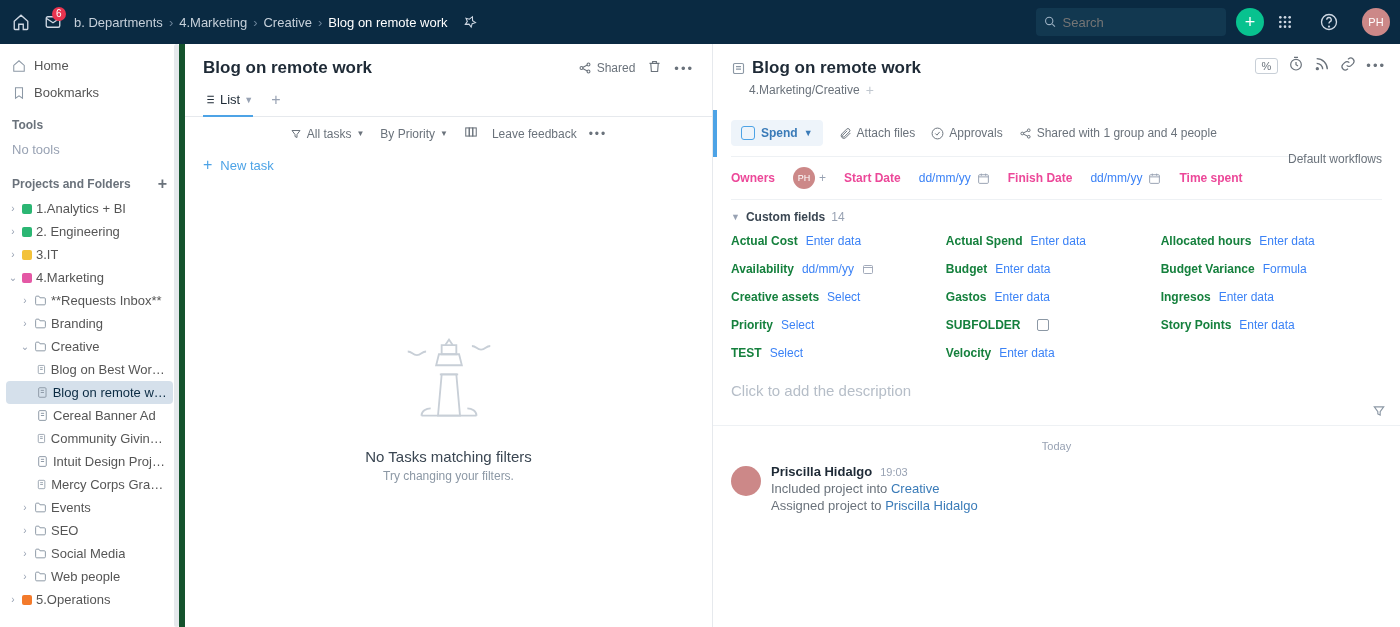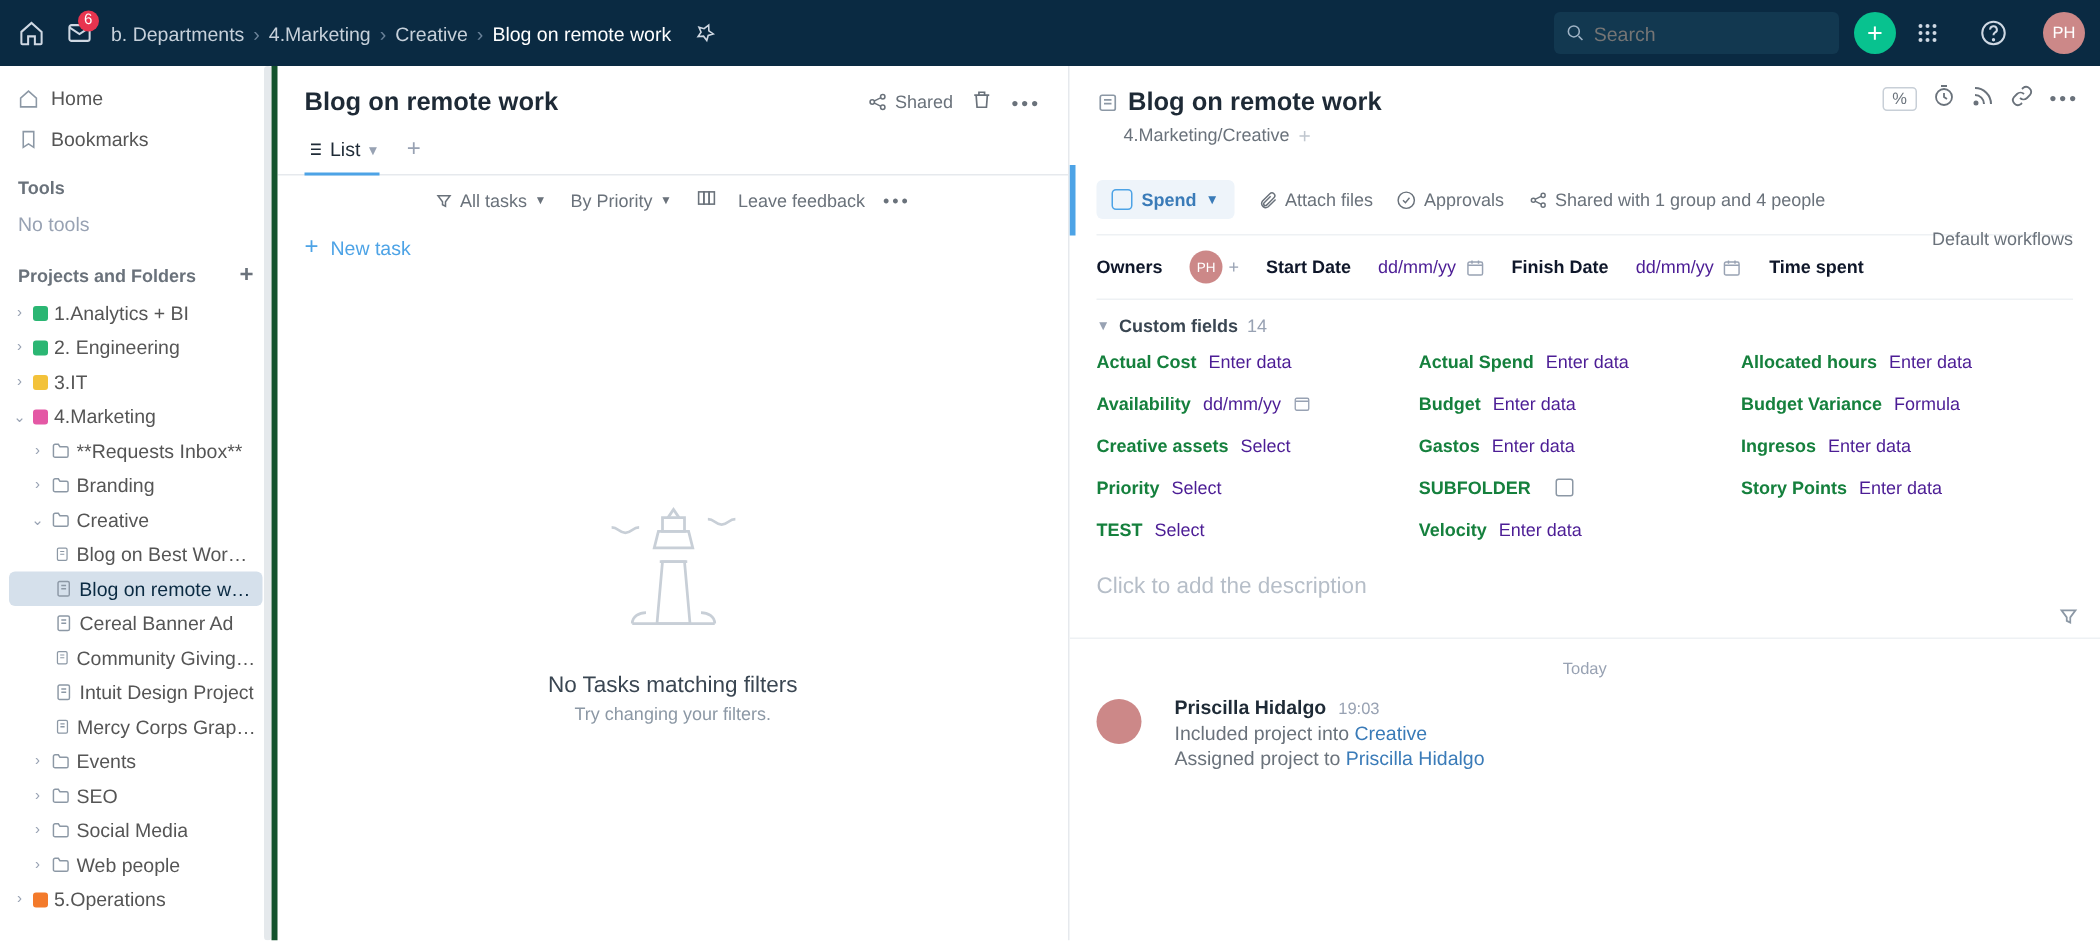--- a/index.html
+++ b/index.html
@@ -16,21 +16,21 @@
   .topbar .spacer { flex: 1; }
   .search { background: #123850; border-radius: 4px; height: 28px; width: 190px; display: flex; align-items: center; padding: 0 8px; color: #9fb3c5; gap: 6px; }
   .search input { background: transparent; border: none; outline: none; color: #e6edf3; font-size: 13px; width: 100%; }
   .addbtn { width: 28px; height: 28px; border-radius: 50%; background: #08c28f; color: #fff; display: flex; align-items: center; justify-content: center; margin-left: 10px; cursor: pointer; font-size: 18px; }
   .topright { display: flex; align-items: center; gap: 12px; margin-left: 10px; }
   .avatar { width: 28px; height: 28px; border-radius: 50%; background: #c88; display: flex; align-items: center; justify-content: center; color: #fff; font-size: 11px; }
 
   .main { display: flex; height: calc(627px - 44px); }
 
   
-  .sidebar { width: 185px; background: #fff; border-right: 4px solid #14532d; overflow-y: auto; padding: 8px 6px; font-size: 13px; color: #555; position: relative; }
+  .sidebar { width: 185px; background: #fff; border-right: 6px solid #14532d; overflow-y: auto; padding: 8px 6px; font-size: 13px; color: #555; position: relative; }
   .sidebar::after { content: ""; position: absolute; right: 0; top: 0; bottom: 0; width: 5px; background: #bfc7cf; border-radius: 4px; opacity: .4; }
   .side-item { display: flex; align-items: center; gap: 8px; padding: 6px 6px; border-radius: 4px; cursor: pointer; color: #555; }
   .side-head { font-size: 12px; color: #6a727b; font-weight: 600; padding: 12px 6px 4px; display: flex; align-items: center; justify-content: space-between; }
   .tree-item { display: flex; align-items: center; gap: 4px; padding: 4px 4px; cursor: pointer; color: #555; border-radius: 4px; white-space: nowrap; overflow: hidden; }
   .tree-item.l1 { padding-left: 2px; }
   .tree-item.l2 { padding-left: 14px; }
   .tree-item.l3 { padding-left: 30px; }
   .tree-item.selected { background: #d5e0eb; color: #0a2a42; }
   .caret { width: 10px; display: inline-flex; justify-content: center; color: #98a2b3; font-size: 10px; }
   .sq { width: 10px; height: 10px; border-radius: 2px; display: inline-block; }
@@ -58,30 +58,30 @@
   .detail-title { display: flex; align-items: center; gap: 6px; }
   .detail-title h2 { font-size: 17px; font-weight: 600; color: #1e2a36; }
   .det-actions { position: absolute; top: 12px; right: 14px; display: flex; gap: 10px; color: #6a727b; align-items: center; }
   .loc { font-size: 12px; color: #6a727b; margin: 4px 0 12px 18px; display: flex; align-items: center; gap: 6px; }
   .status-row { display: flex; align-items: center; gap: 16px; padding: 10px 0; border-bottom: 1px solid #eef1f4; position: relative; }
   .status-row::before { content:""; position:absolute; left:-18px; top:0; bottom:-1px; width:4px; background:#4da3e6; }
   .status-pill { background: #eef4fa; padding: 6px 10px; border-radius: 4px; display: flex; align-items: center; gap: 6px; cursor: pointer; }
   .status-pill .ck { width: 14px; height: 14px; border: 1.5px solid #4da3e6; border-radius: 3px; }
   .status-pill .lbl { color: #3a7bb8; font-weight: 600; font-size: 12px; }
   .meta-row { display: flex; align-items: center; gap: 18px; padding: 10px 0; border-bottom: 1px solid #eef1f4; font-size: 12px; color: #6a727b; flex-wrap: wrap; }
-  .meta-label { font-weight: 600; color: #0f172a; }
+  .meta-label { font-weight: 600; color: #ec4899; }
   .cf-head { display: flex; align-items: center; gap: 6px; padding: 10px 0 6px; font-size: 12px; color: #3a4652; font-weight: 600; }
   .cf-grid { display: flex; flex-wrap: wrap; gap: 6px 0; font-size: 12px; }
   .cf-cell { display: flex; align-items: center; gap: 8px; width: 33%; padding: 4px 0; }
   .cf-name { font-weight: 600; color: #15803d; white-space: nowrap; }
-  .cf-ph { color: #4c1d95; }
+  .cf-ph { color: #3b82f6; }
   .desc { padding: 18px 0; font-size: 15px; color: #b6bec8; cursor: text; }
   .divider { height: 1px; background: #eef1f4; margin: 8px -18px; }
   .today { text-align: center; font-size: 11px; color: #98a2b3; padding: 6px 0 12px; }
-  .activity { display: flex; gap: 22px; font-size: 13px; }
+  .activity { display: flex; gap: 10px; font-size: 13px; }
   .activity .av { width: 30px; height: 30px; border-radius: 50%; background: #c88; flex-shrink: 0; margin-top: 2px; }
   .activity .who { font-weight: 600; color: #1e2a36; }
   .activity .time { color: #98a2b3; font-size: 11px; margin-left: 8px; }
   .activity .line { color: #6a727b; margin-top: 2px; }
   .activity .link { color: #3a7bb8; }
   .def-wf { position: absolute; right: 18px; top: 108px; font-size: 12px; color: #6a727b; }
   .lightbtn { display: flex; align-items: center; gap: 5px; color: #6a727b; font-size: 12px; cursor: pointer; }
   .chk { width:12px; height:12px; border:1.5px solid #8c98a5; border-radius:2px; display:inline-block; }
   .filter-ico { position:absolute; right:14px; top:360px; color:#8c98a5; cursor:pointer; }
 </style>

